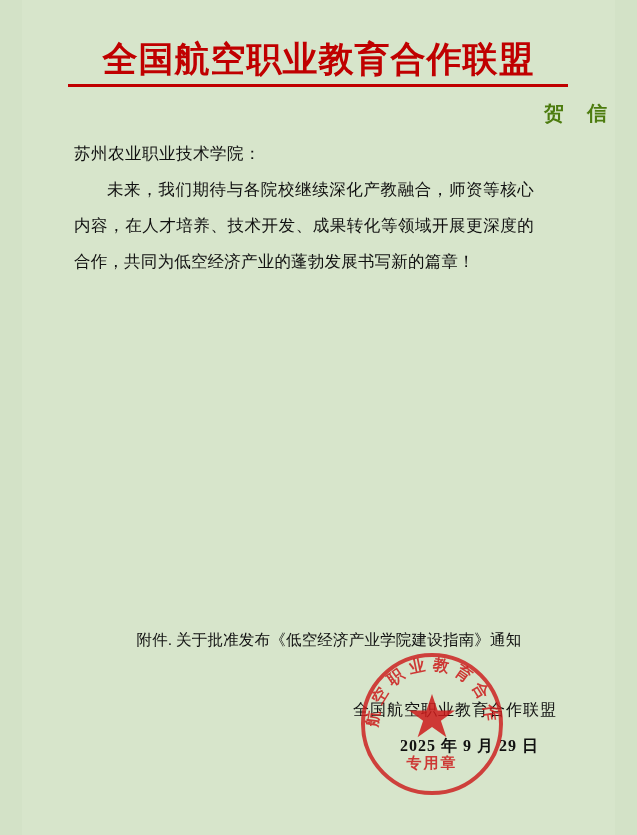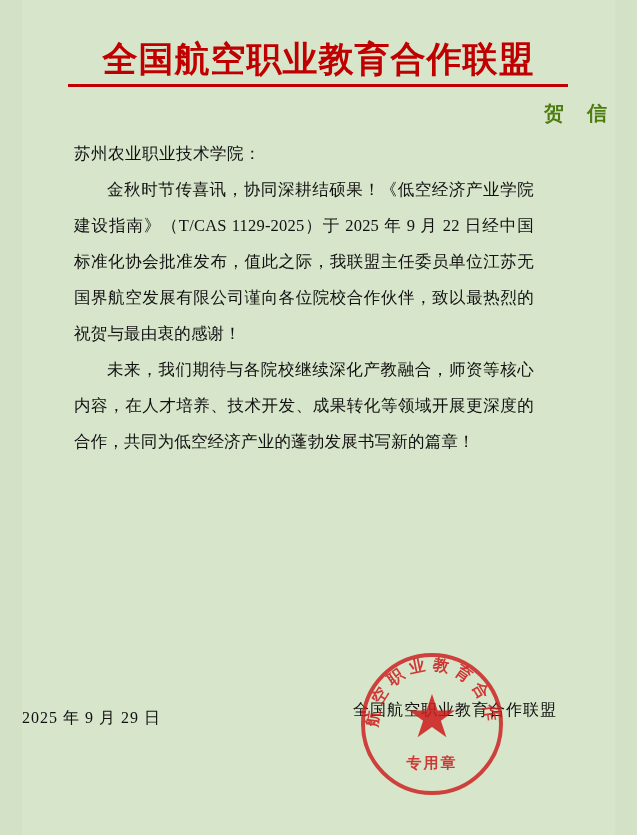--- a/index.html
+++ b/index.html
@@ -100,28 +100,30 @@
     width: 593px;
     text-align: right;
     padding-right: 58px;
     box-sizing: border-box;
     font-size: 16px;
     color: #111;
     letter-spacing: 1px;
   }
   .sign-date {
     position: absolute;
-    top: 708px;
+    top: 736px;
     left: 0;
     width: 593px;
+    text-align: right;
     padding-right: 76px;
     box-sizing: border-box;
     font-size: 16px;
     color: #111;
     letter-spacing: 1px;
+    font-weight: bold;
   }
   .seal {
     position: absolute;
     left: 336px;
     top: 650px;
     width: 148px;
     height: 148px;
     pointer-events: none;
   }
   .seal svg { display: block; }
@@ -132,24 +134,24 @@
 <div class="page">
   <div class="sheet">
 
     <div class="header-title">全国航空职业教育合作联盟</div>
     <div class="header-rule"></div>
 
     <div class="doc-title">贺  信</div>
 
     <div class="body-area">
       <div class="salutation">苏州农业职业技术学院：</div>
-      <p class="para">金秋时节传喜讯，协同深耕结硕果！《低空经济产业学院建设指南》（T/CAS 1129-2025）于 2025 年 9 月 22 日经中国标准化协会批准发布，值此之际，我联盟主任委员单位江苏无国界航空发展有限公司谨向各位院校合作伙伴，致以最热烈的祝贺与最由衷的感谢！</p>
       <p class="para">未来，我们期待与各院校继续深化产教融合，师资等核心内容，在人才培养、技术开发、成果转化等领域开展更深度的合作，共同为低空经济产业的蓬勃发展书写新的篇章！</p>
     </div>
 
+    <div class="attachment">附件. 关于批准发布《低空经济产业学院建设指南》通知</div>
 
     <div class="signature">全国航空职业教育合作联盟</div>
     <div class="sign-date">2025 年 9 月 29 日</div>
 
     <div class="seal">
       <svg width="148" height="148" viewBox="0 0 148 148" xmlns="http://www.w3.org/2000/svg">
         <defs>
           <path id="sealArc" d="M 20,74 A 54,54 0 1 1 128,74" fill="none"></path>
         </defs>
         <circle cx="74" cy="74" r="69" fill="none" stroke="#cc1b1b" stroke-width="4" opacity="0.82"></circle>

